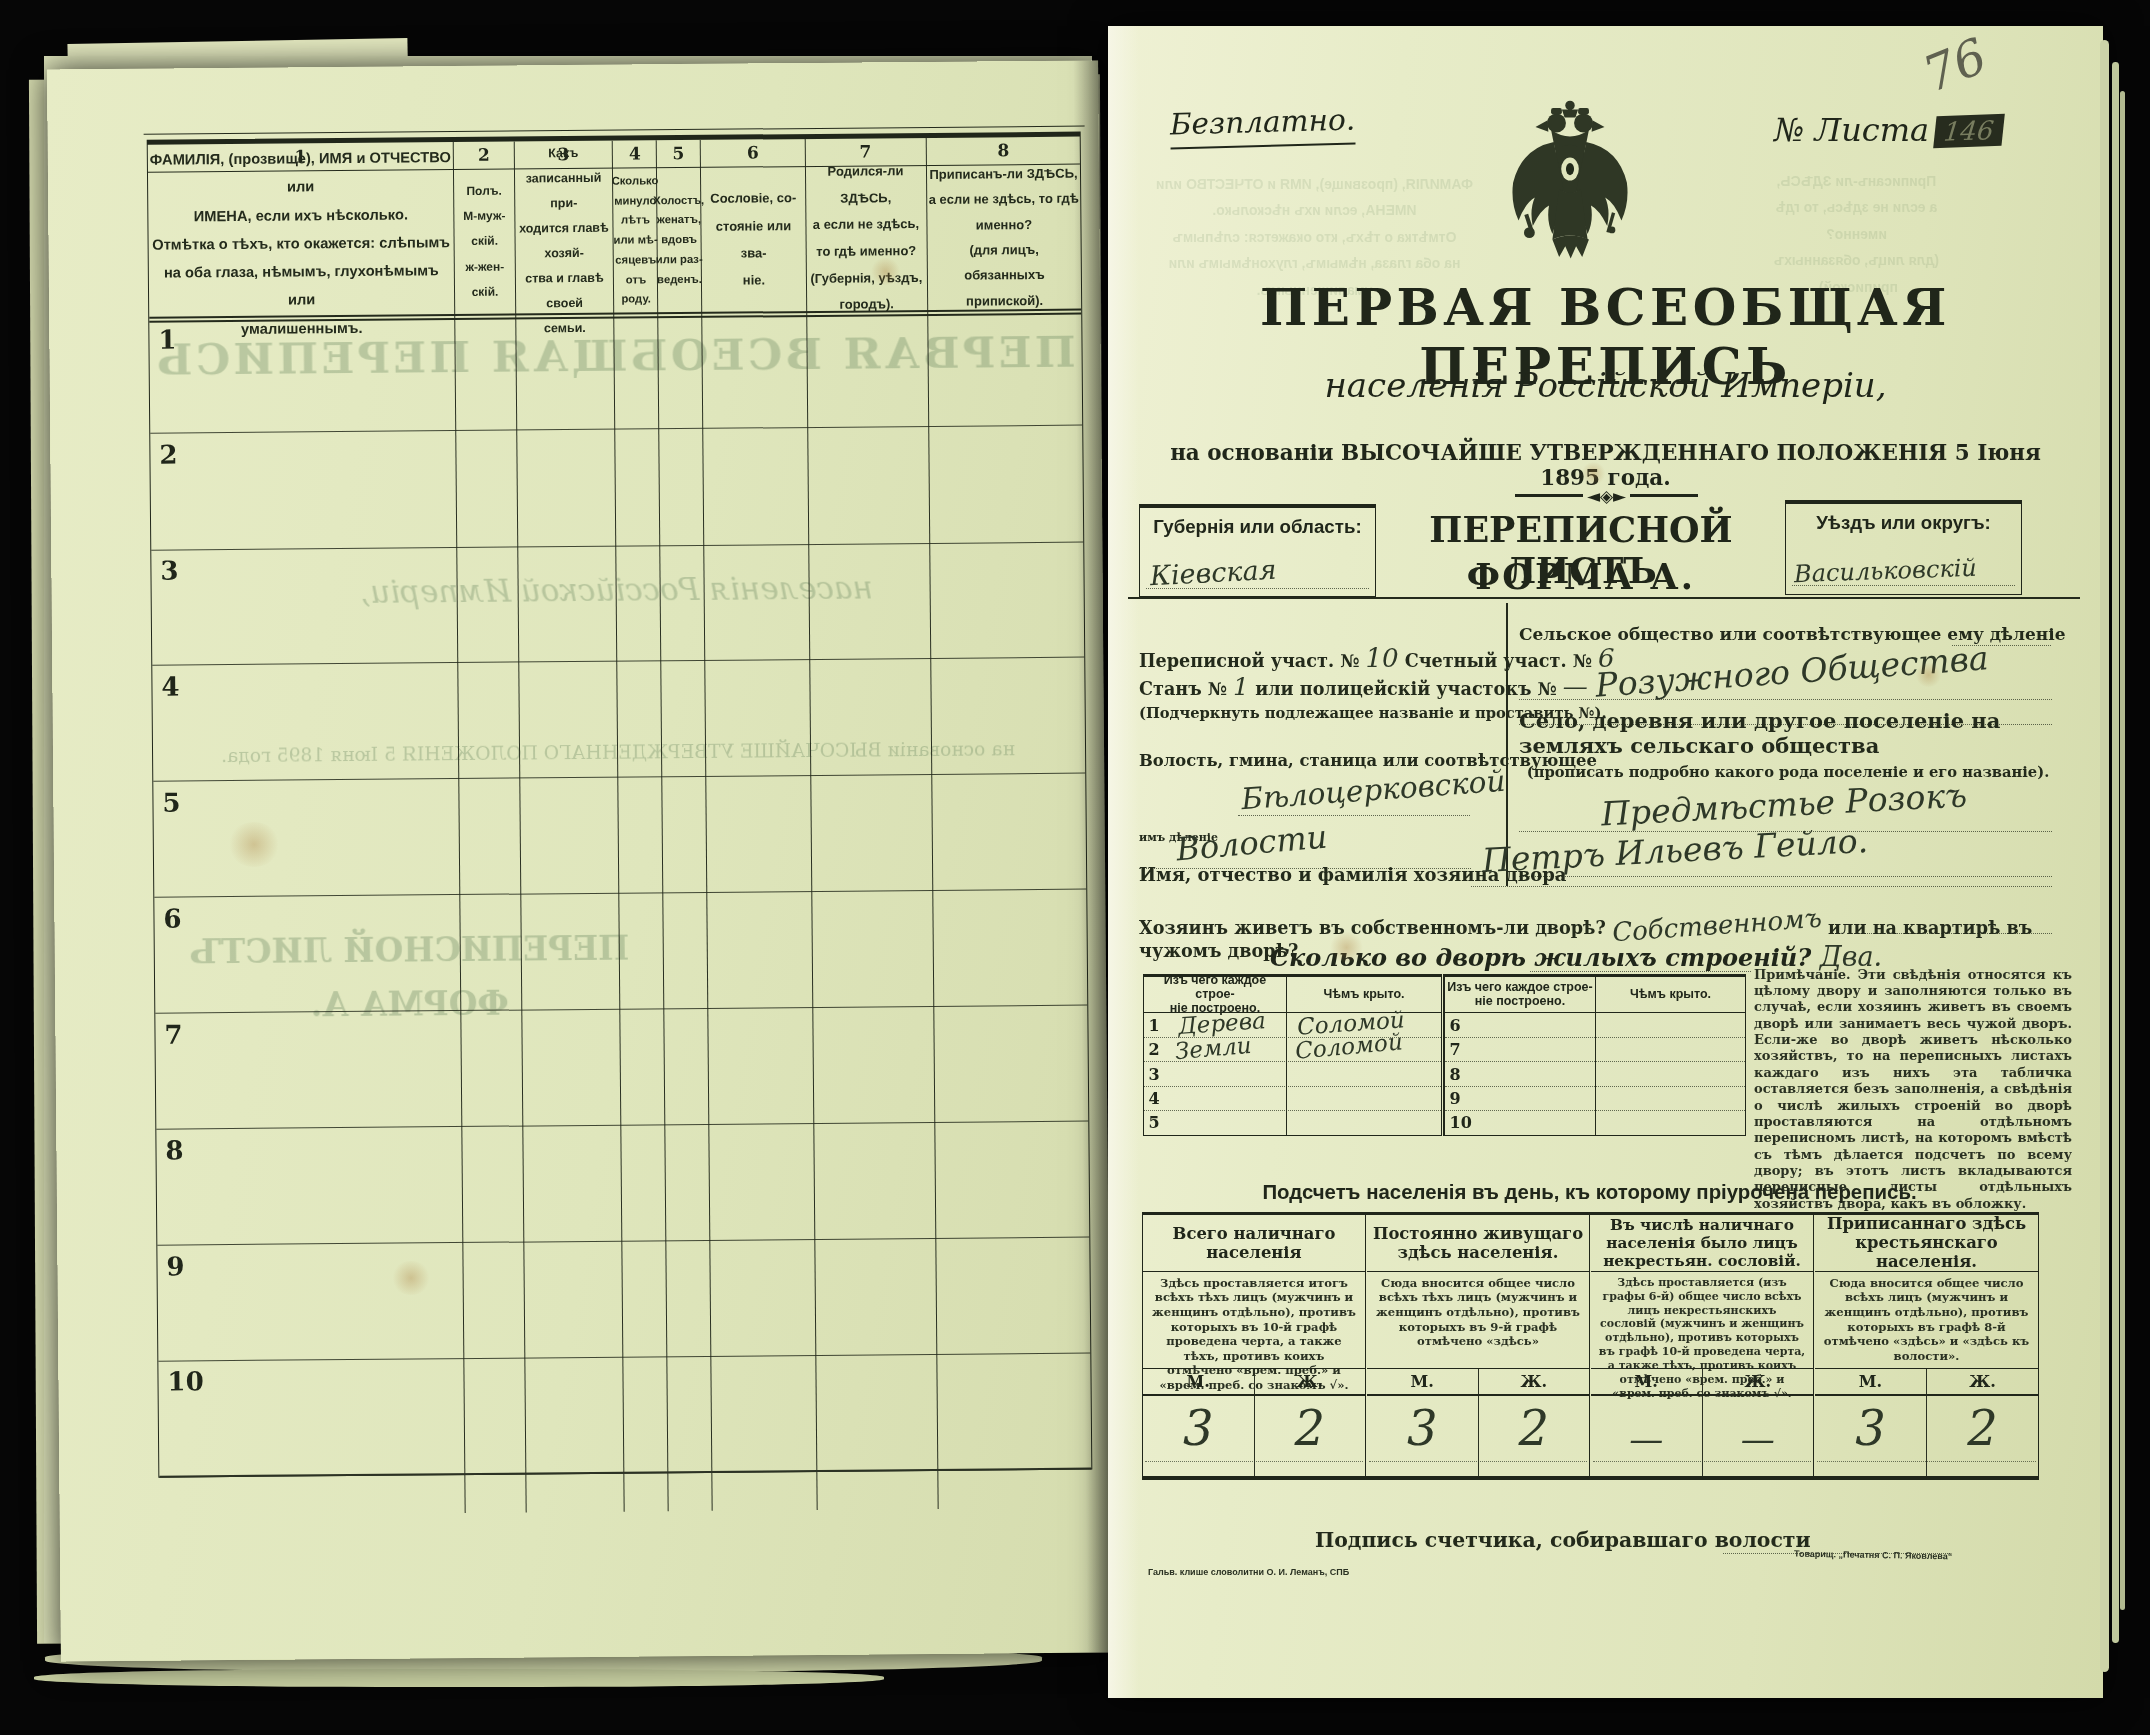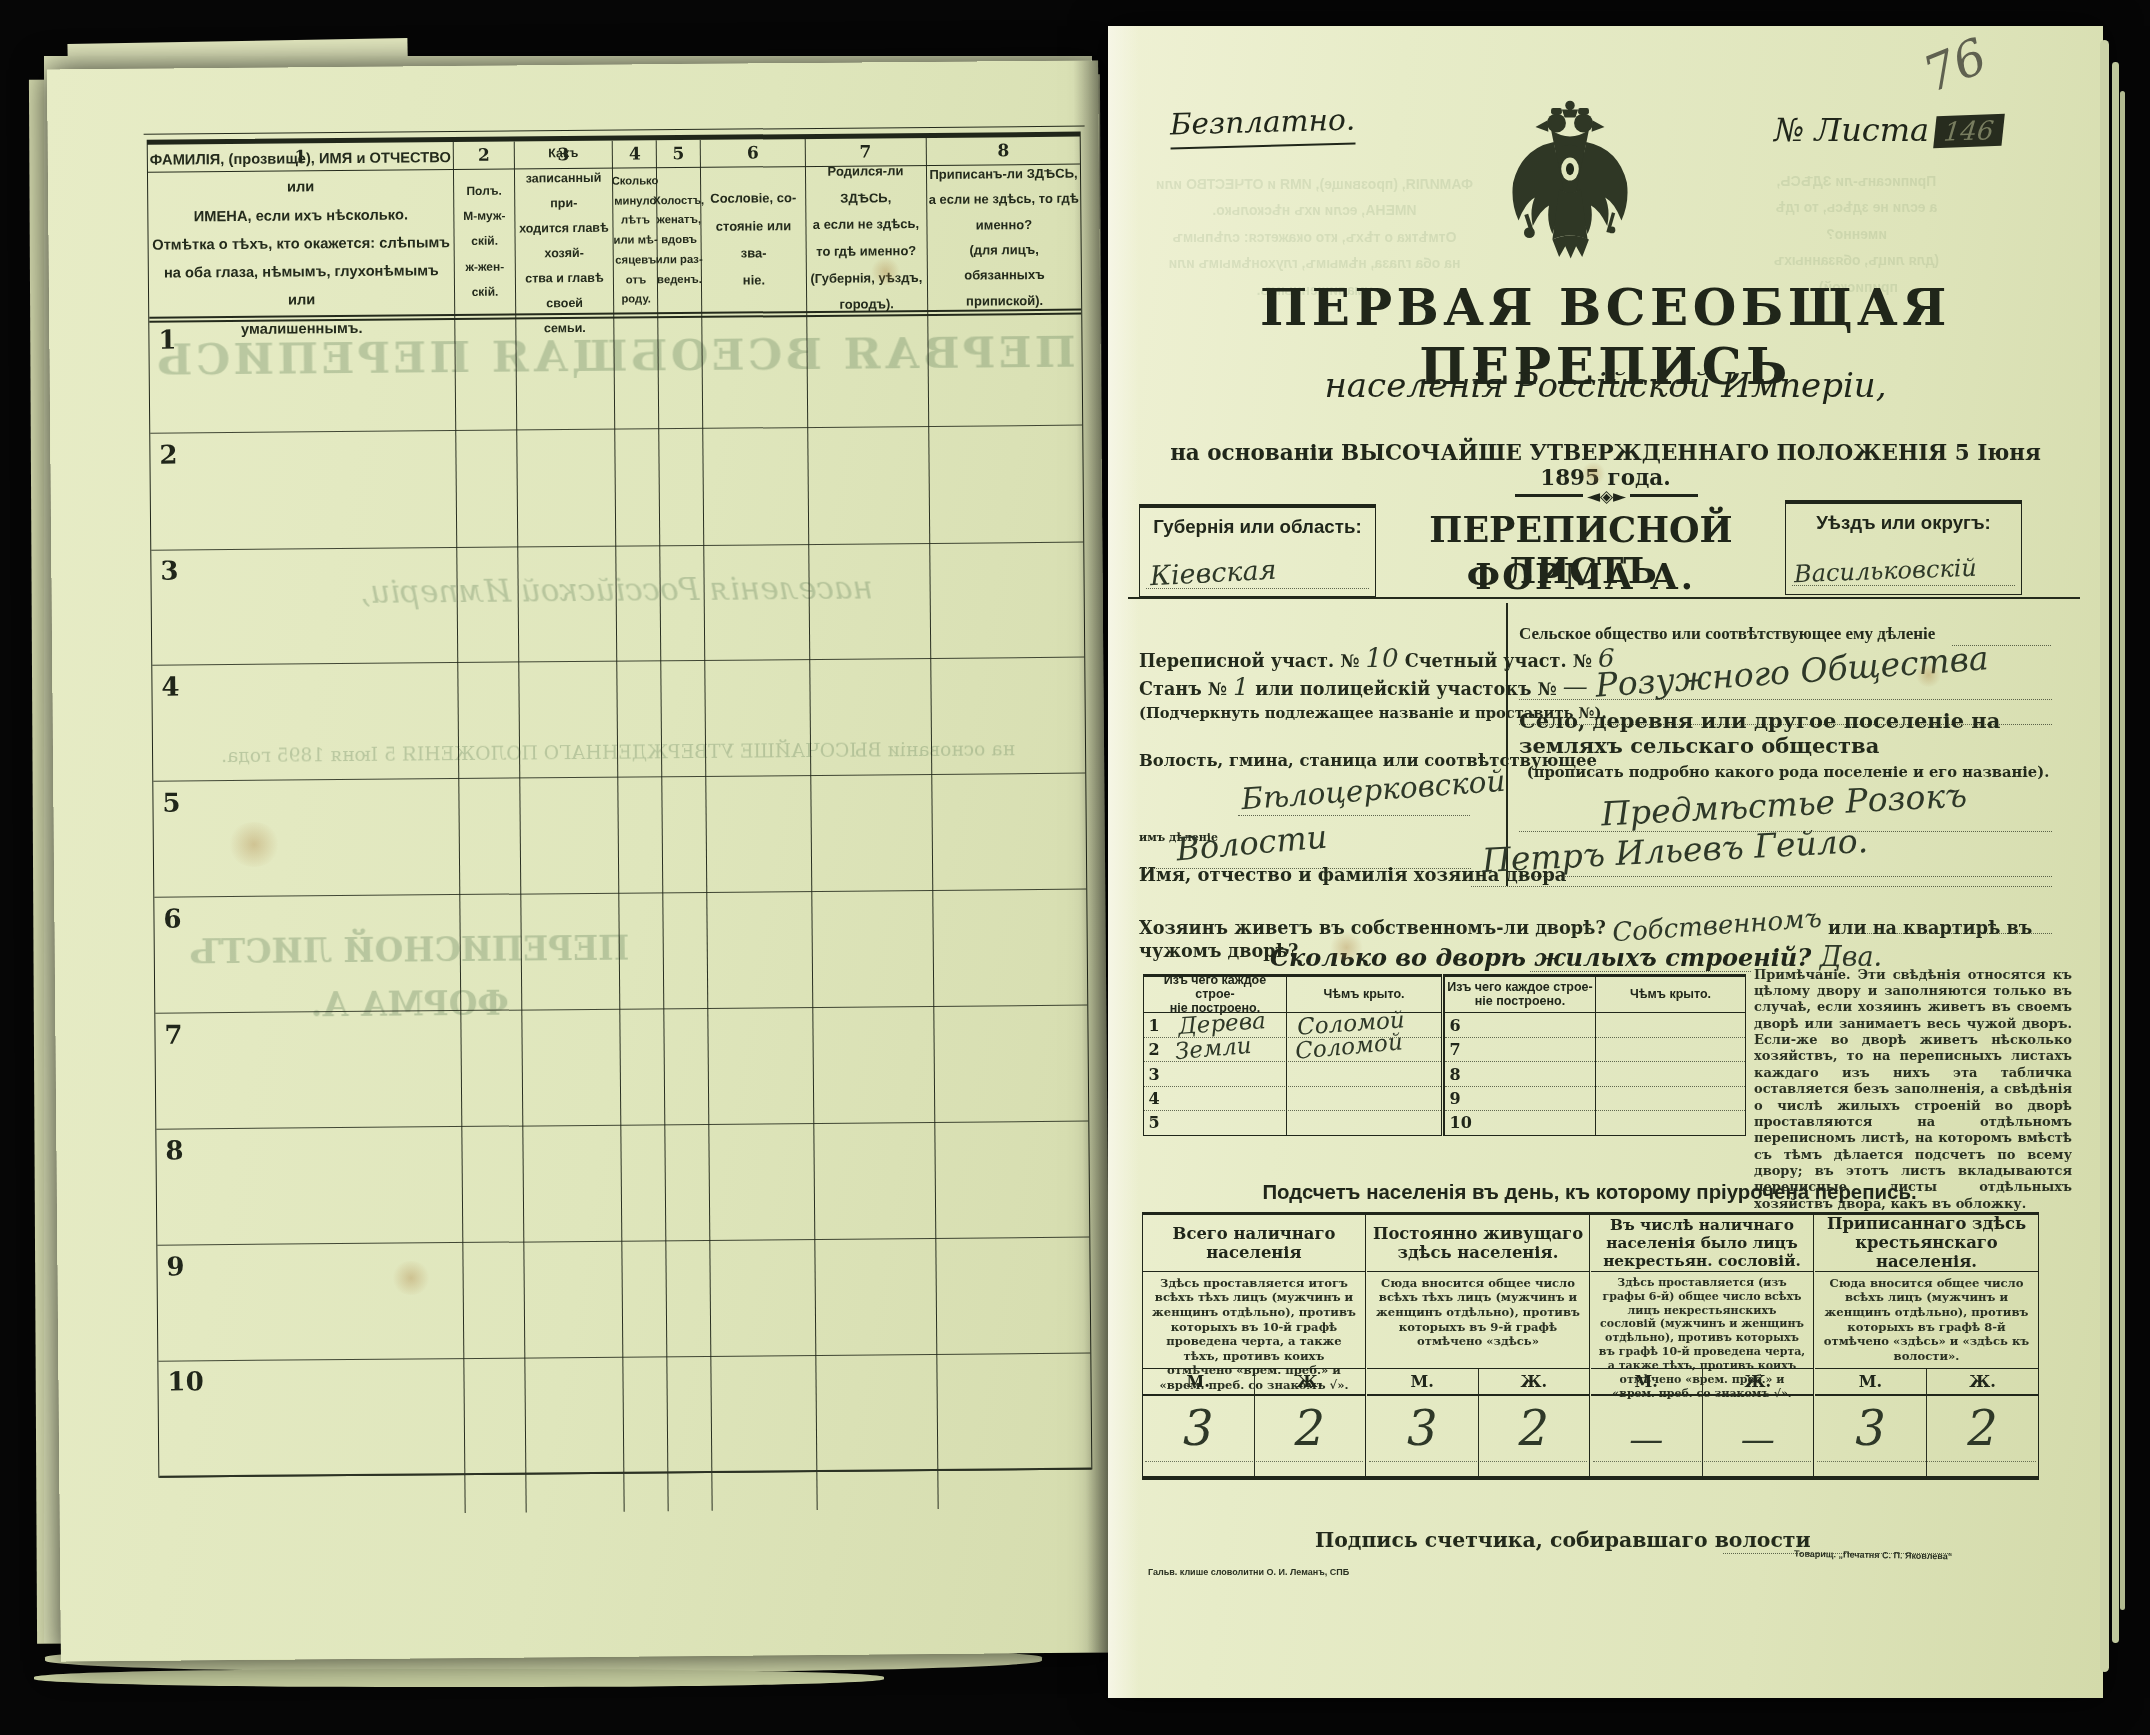--- a/index.html
+++ b/index.html
@@ -264,21 +264,21 @@
       <span class="hand" style="font-size:25px;font-weight:normal;">—</span>
     </div>
     <div class="a serif lbl" style="left:31px;top:678px;font-size:14.7px;">(Подчеркнуть подлежащее названіе и проставить №).</div>
     <div class="a serif lbl" style="left:31px;top:725px;font-size:16.4px;">Волость, гмина, станица или соотвѣтствующее</div>
     <div class="a serif lbl" style="left:31px;top:805px;font-size:11px;">имъ дѣленіе</div>
     <div class="a hand" style="left:133px;top:747px;font-size:29.5px;transform:rotate(-4deg);">Бѣлоцерковской</div>
     <div class="dots" style="left:130px;top:789px;width:232px;"></div>
     <div class="a hand" style="left:68px;top:798px;font-size:32px;transform:rotate(-5deg);">Волости</div>
     <div class="dots" style="left:31px;top:842px;width:332px;"></div>
 
-    <div class="a serif lbl" style="left:411px;top:598px;font-size:17px;font-family:Liberation Serif, serif;">Сельское общество или соотвѣтствующее ему дѣленіе</div>
+    <div class="a serif lbl" style="left:411px;top:598px;font-size:17px;">Сельское общество или соотвѣтствующее ему дѣленіе</div>
     <div class="dots" style="left:844px;top:619px;width:99px;"></div>
     <div class="a hand" style="left:487px;top:626px;font-size:33px;transform:rotate(-4deg);">Розужного Общества</div>
     <div class="dots" style="left:411px;top:673px;width:533px;"></div>
     <div class="dots" style="left:411px;top:698px;width:533px;"></div>
     <div class="a serif lbl" style="left:411px;top:682px;width:538px;font-size:21px;">Село, деревня или другое поселеніе на земляхъ сельскаго общества</div>
     <div class="a serif lbl" style="left:411px;top:737px;width:538px;text-align:center;font-size:14.7px;">(прописать подробно какого рода поселеніе и его названіе).</div>
     <div class="a hand" style="left:493px;top:759px;font-size:33px;transform:rotate(-3deg);">Предмѣстье Розокъ</div>
     <div class="dots" style="left:411px;top:805px;width:533px;"></div>
     <div class="dots" style="left:411px;top:850px;width:533px;"></div>
 

